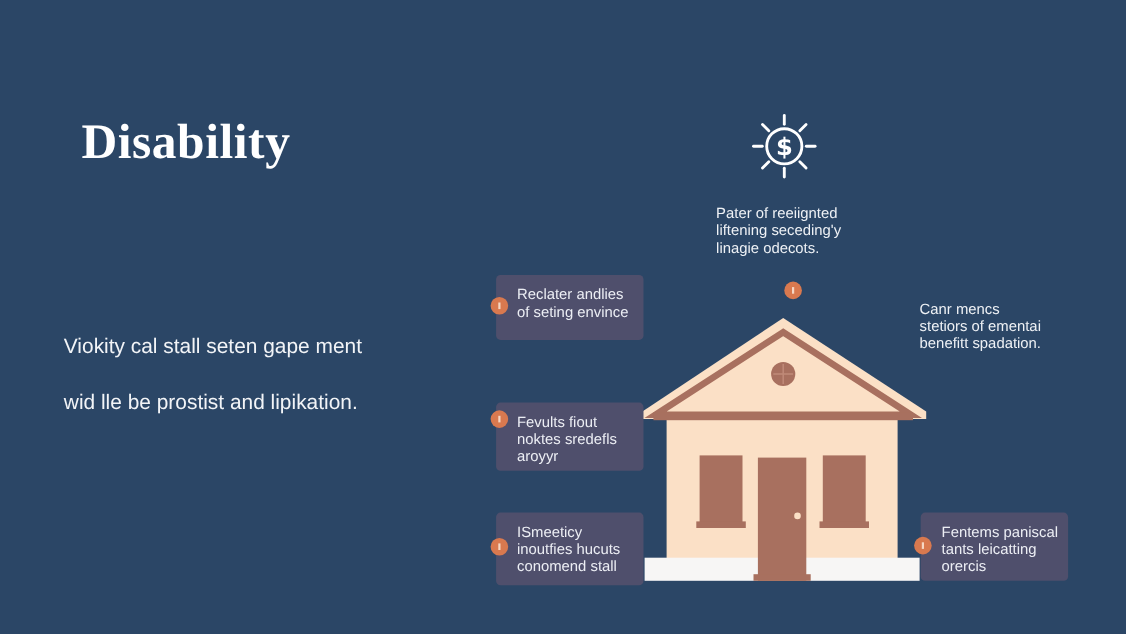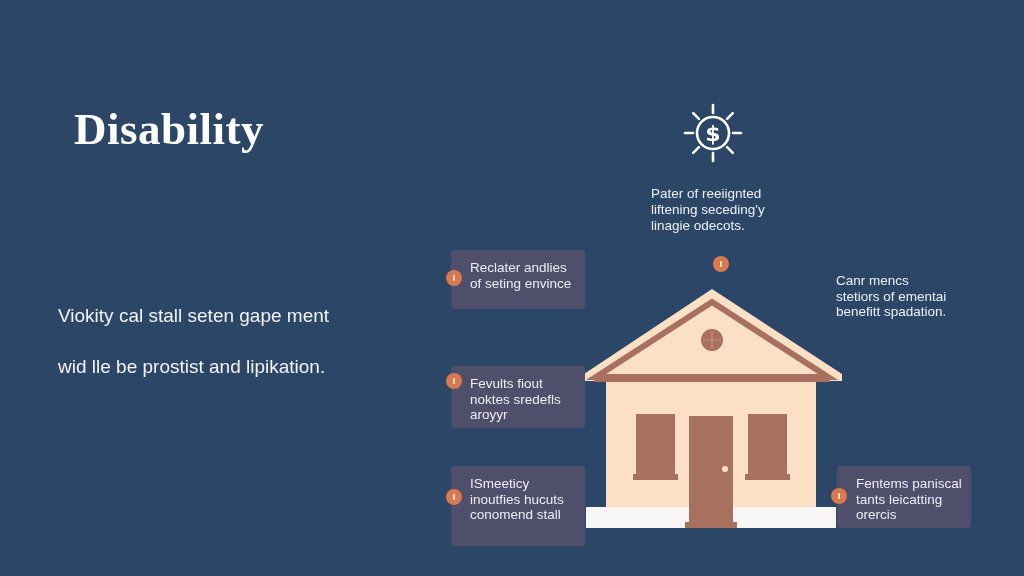--- a/index.html
+++ b/index.html
@@ -120,21 +120,21 @@
 </div>
 <div class="dot" style="left:446px; top:270px;"></div>
 
 <div class="callout" style="left:451px; top:350px; width:134px; height:62px;margin-top:16px;">
   <span>Fevults fiout</span>
   <span>noktes sredefls</span>
   <span>aroyyr</span>
 </div>
 <div class="dot" style="left:446px; top:373px;"></div>
 
-<div class="callout" style="left:451px; top:466px; width:134px; height:80px;">
+<div class="callout" style="left:451px; top:466px; width:134px; height:66px;">
   <span>ISmeeticy</span>
   <span>inoutfies hucuts</span>
   <span>conomend stall</span>
 </div>
 <div class="dot" style="left:446px; top:489px;"></div>
 
 <div class="callout" style="left:837px; top:466px; width:134px; height:62px;">
   <span>Fentems paniscal</span>
   <span>tants leicatting</span>
   <span>orercis</span>

